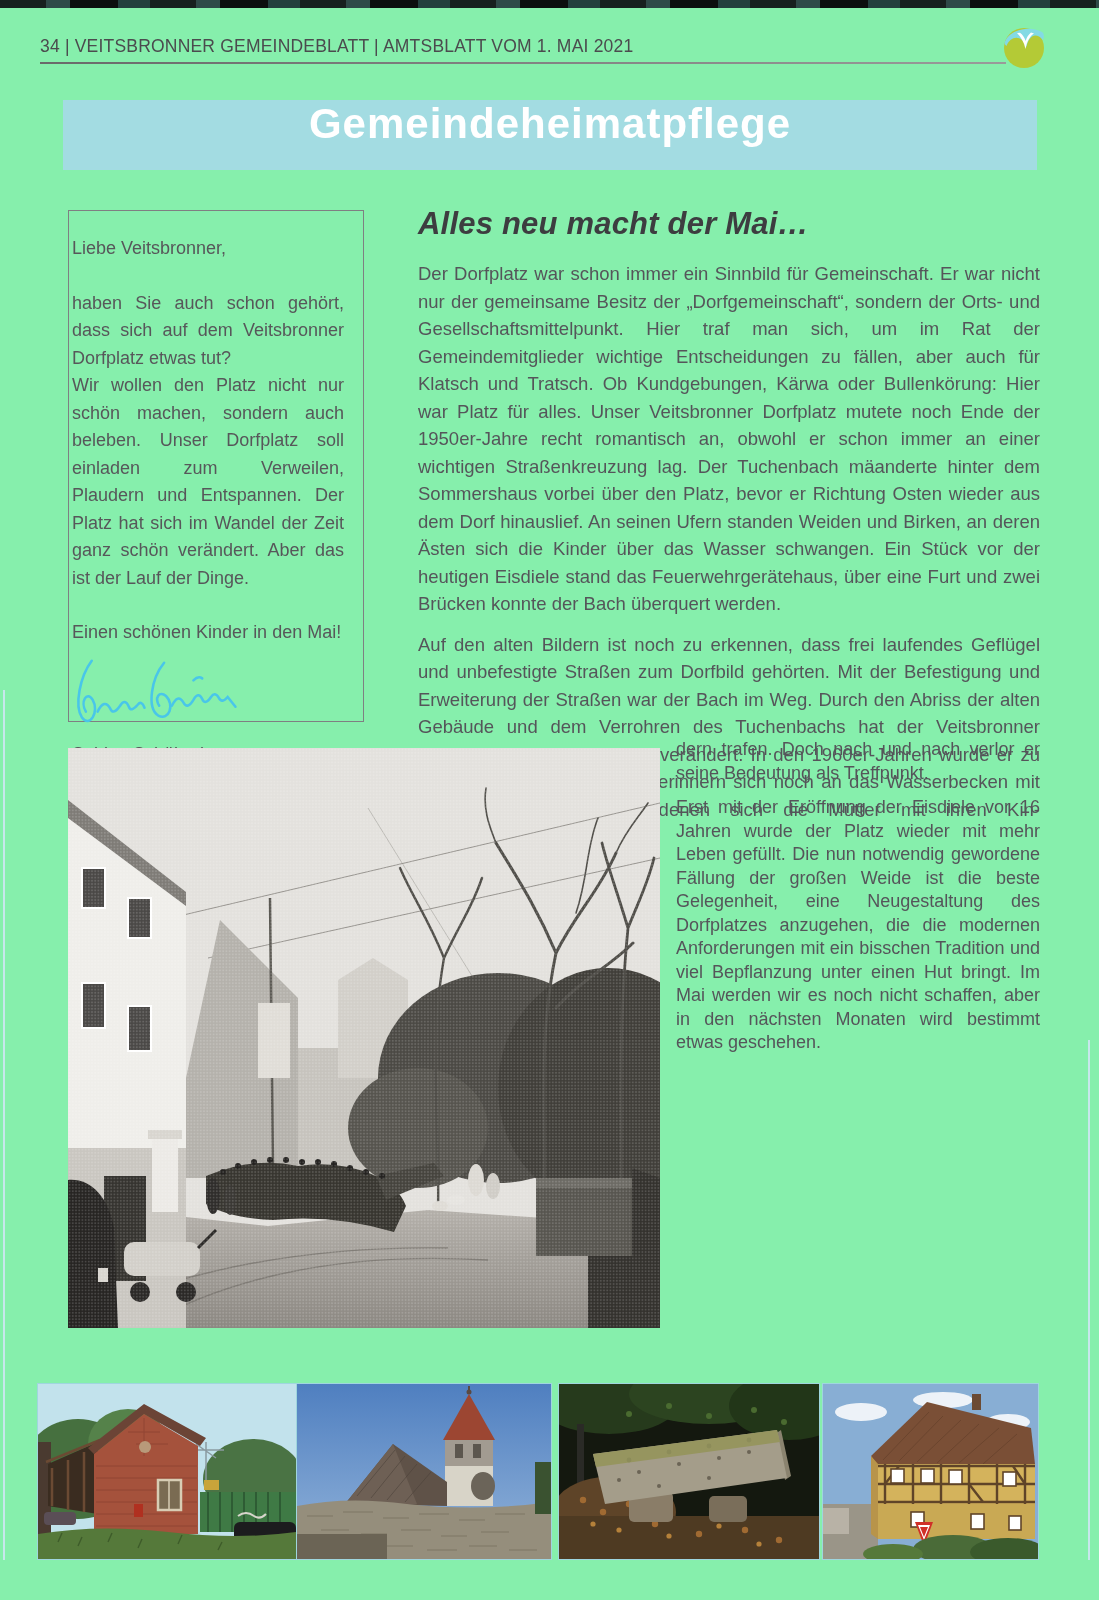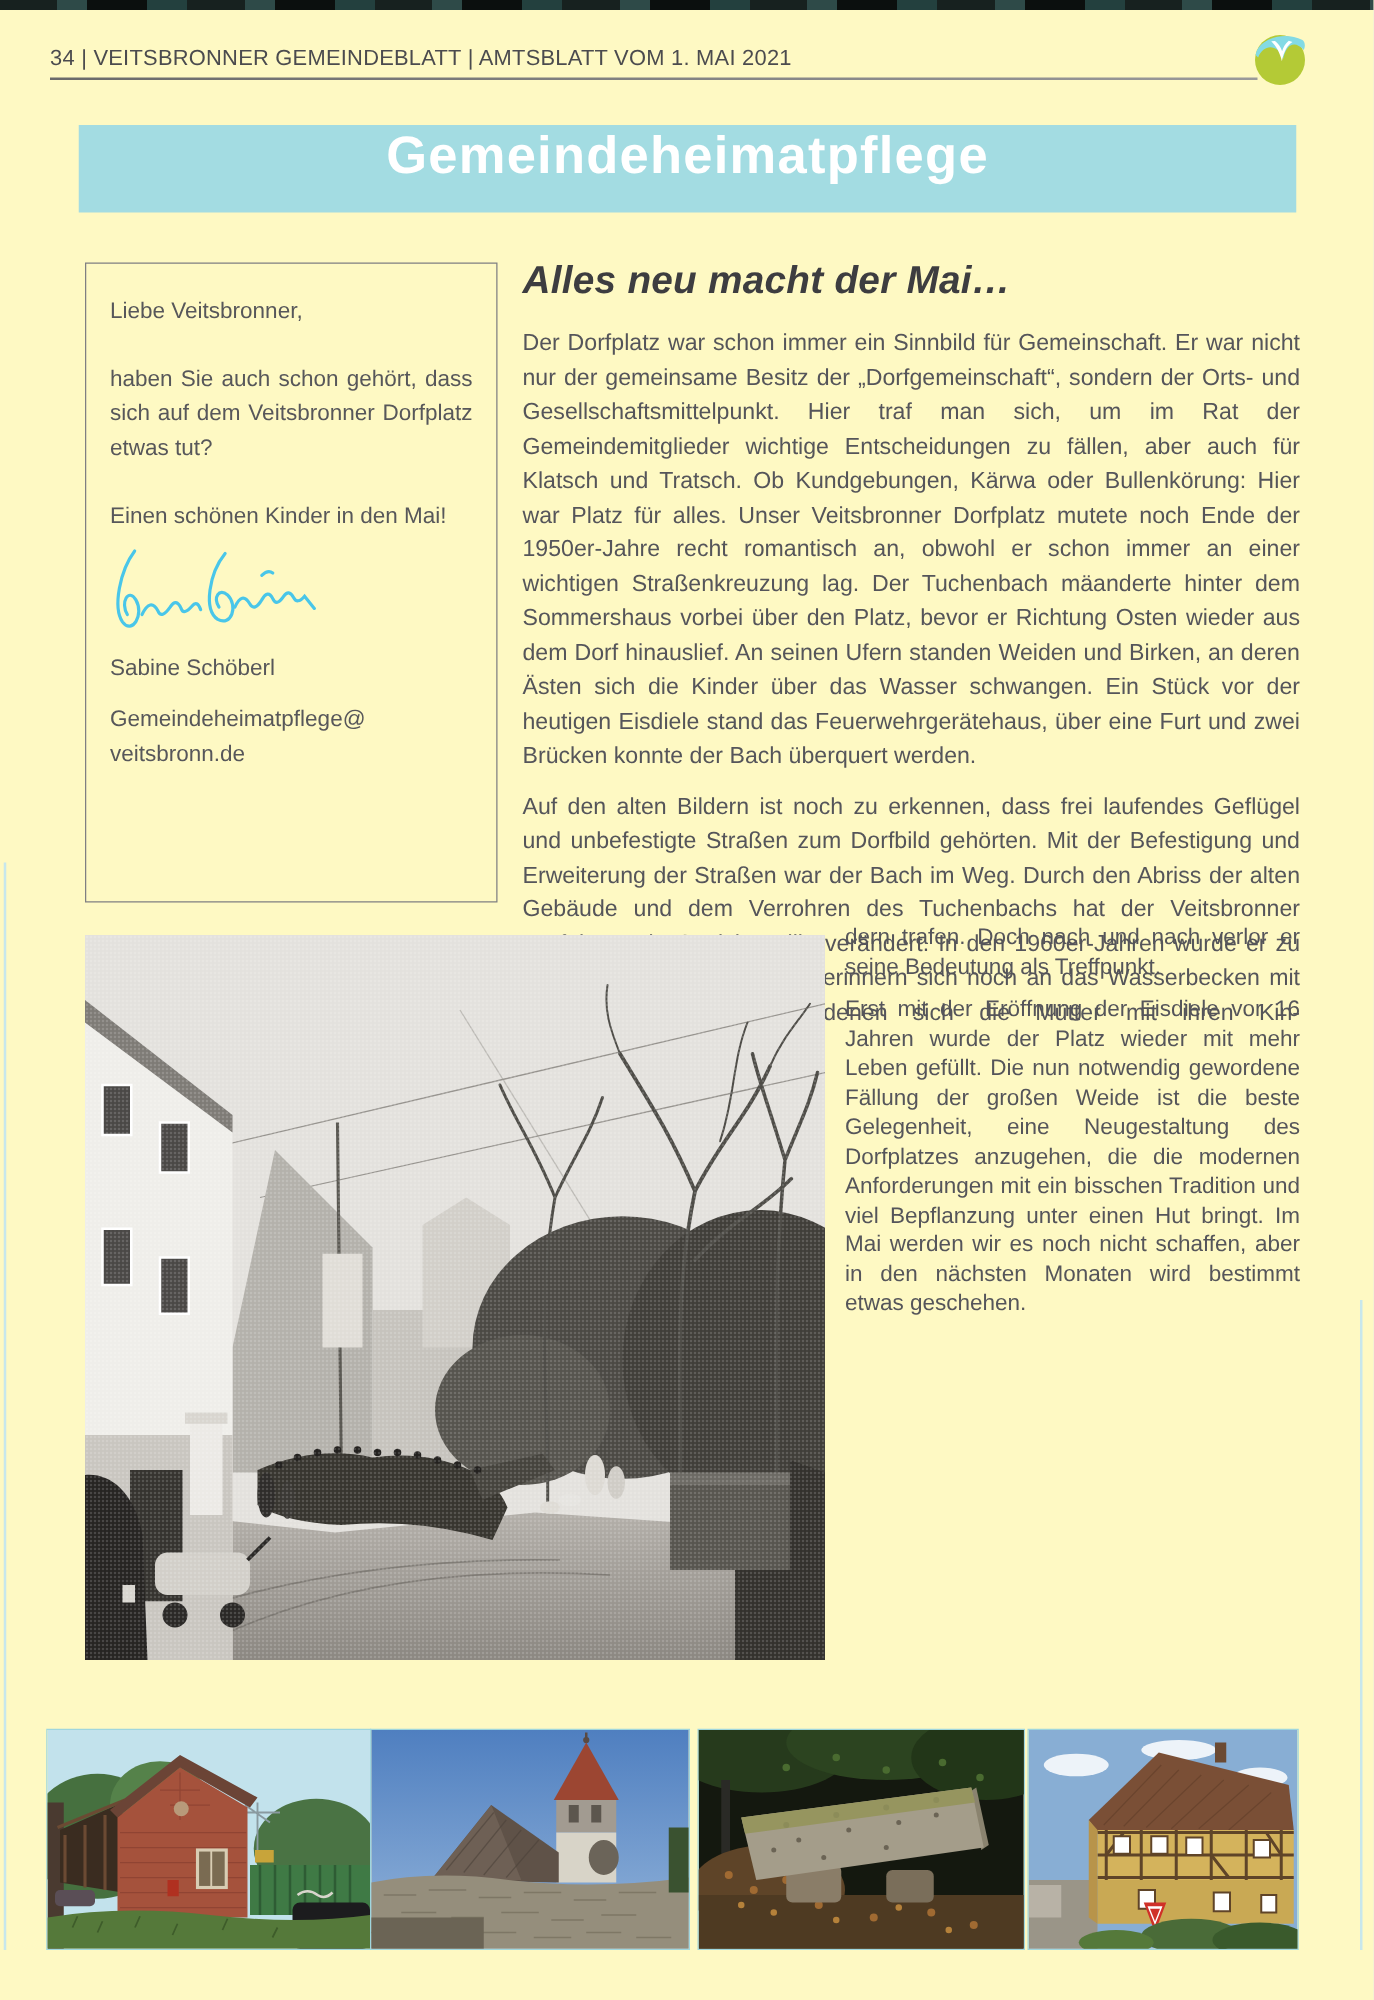--- a/index.html
+++ b/index.html
@@ -1,39 +1,39 @@
 <!DOCTYPE html>
 <html lang="de"><head>
 <meta charset="utf-8">
 <style>
   html,body{margin:0;padding:0;background:#e9e9e9;}
   .page{
     position:relative;width:1099px;height:1600px;margin:0 auto;
-    background:#fef9c3;overflow:hidden;
+    background:#86efac;overflow:hidden;
     font-family:"Liberation Sans","DejaVu Sans",sans-serif;
     color:#55555a;
   }
   
   .scan-top{position:absolute;left:0;top:0;width:1099px;height:8px;
     background:repeating-linear-gradient(90deg,#17211f 0 46px,#2e4a48 46px 70px,#0b0f0e 70px 118px,#23403e 118px 150px);}
   .scan-left{position:absolute;left:3px;top:690px;width:2px;height:870px;background:#c7e7ec;}
   .scan-right{position:absolute;left:1088px;top:1040px;width:2px;height:520px;background:#c7e7ec;}
 
   .header-line{position:absolute;left:40px;top:36px;width:940px;
     font-size:17.5px;letter-spacing:.2px;color:#4b4b4e;}
   .header-rule{position:absolute;left:40px;top:62px;width:966px;height:2px;
     background:linear-gradient(90deg,#6a6a6a,#9a9a9a);}
   .logo{position:absolute;left:1000px;top:22px;width:48px;height:48px;}
 
   .banner{position:absolute;left:63px;top:100px;width:974px;height:70px;
     background:#a3dce2;display:flex;align-items:flex-start;justify-content:center;}
   .banner-title{color:#ffffff;font-size:42px;font-weight:bold;letter-spacing:1px;}
 
-  .letter-box{position:absolute;left:68px;top:210px;width:330px;height:512px;
-    border:1px solid #7f7f82;box-sizing:border-box;padding:24px 19px 0 19px;
+  .letter-box{position:absolute;left:68px;top:210px;width:296px;height:512px;
+    border:1px solid #7f7f82;box-sizing:border-box;padding:24px 19px 0 3px;
     font-size:18px;line-height:27.5px;color:#57575a;}
   .letter-box p{margin:0;text-align:justify;}
   .letter-sal{margin-bottom:27px !important;}
   .letter-close{margin-top:27px !important;}
   .sig{margin:4px 0 2px -4px;width:200px;height:88px;}
   .sig-name{margin-bottom:14px !important;}
 
   .article-wide{position:absolute;left:418px;top:206px;width:622px;}
   .article-title{margin:0 0 18px 0;font-size:31px;font-weight:bold;color:#3d3d40;letter-spacing:.2px;font-style:italic;}
   .article-wide p{margin:0 0 13px 0;font-size:18.5px;line-height:27.5px;text-align:justify;color:#55555a;}
@@ -75,20 +75,21 @@
     </svg>
   </div>
 
   <div class="banner">
     <span class="banner-title">Gemeindeheimatpflege</span>
   </div>
 
   <div class="letter-box">
     <p class="letter-sal">Liebe Veitsbronner,</p>
     <p>haben Sie auch schon gehört, dass sich auf dem Veitsbronner Dorfplatz etwas tut?</p>
+    <p>Wir wollen den Platz nicht nur schön machen, sondern auch beleben. Unser Dorfplatz soll einladen zum Verweilen, Plaudern und Entspannen. Der Platz hat sich im Wandel der Zeit ganz schön verändert. Aber das ist der Lauf der Dinge.</p>
     <p class="letter-close">Einen schönen Kinder in den Mai!</p>
     <div class="sig">
       <svg viewBox="0 0 200 90" width="200" height="88">
         <g fill="none" stroke="#49c6e9" stroke-width="2.6" stroke-linecap="round">
           <path d="M22,10 C10,26 4,56 12,68 C20,79 30,62 23,50 C17,40 10,52 16,62"></path>
           <path d="M28,62 q7,-14 13,-3 q3,7 10,-3 q5,-8 9,1 q2,6 9,-2 q4,-5 7,3"></path>
           <path d="M96,12 C83,28 78,58 90,66 C101,72 107,55 98,46 C91,40 86,48 91,56"></path>
           <path d="M104,56 q6,-13 12,-3 q4,7 10,-3 q5,-9 9,-1 q3,7 9,-2 q4,-6 8,1 q3,6 9,-1 l8,10"></path>
           <path d="M126,30 q5,-5 9,-2"></path>
         </g>

